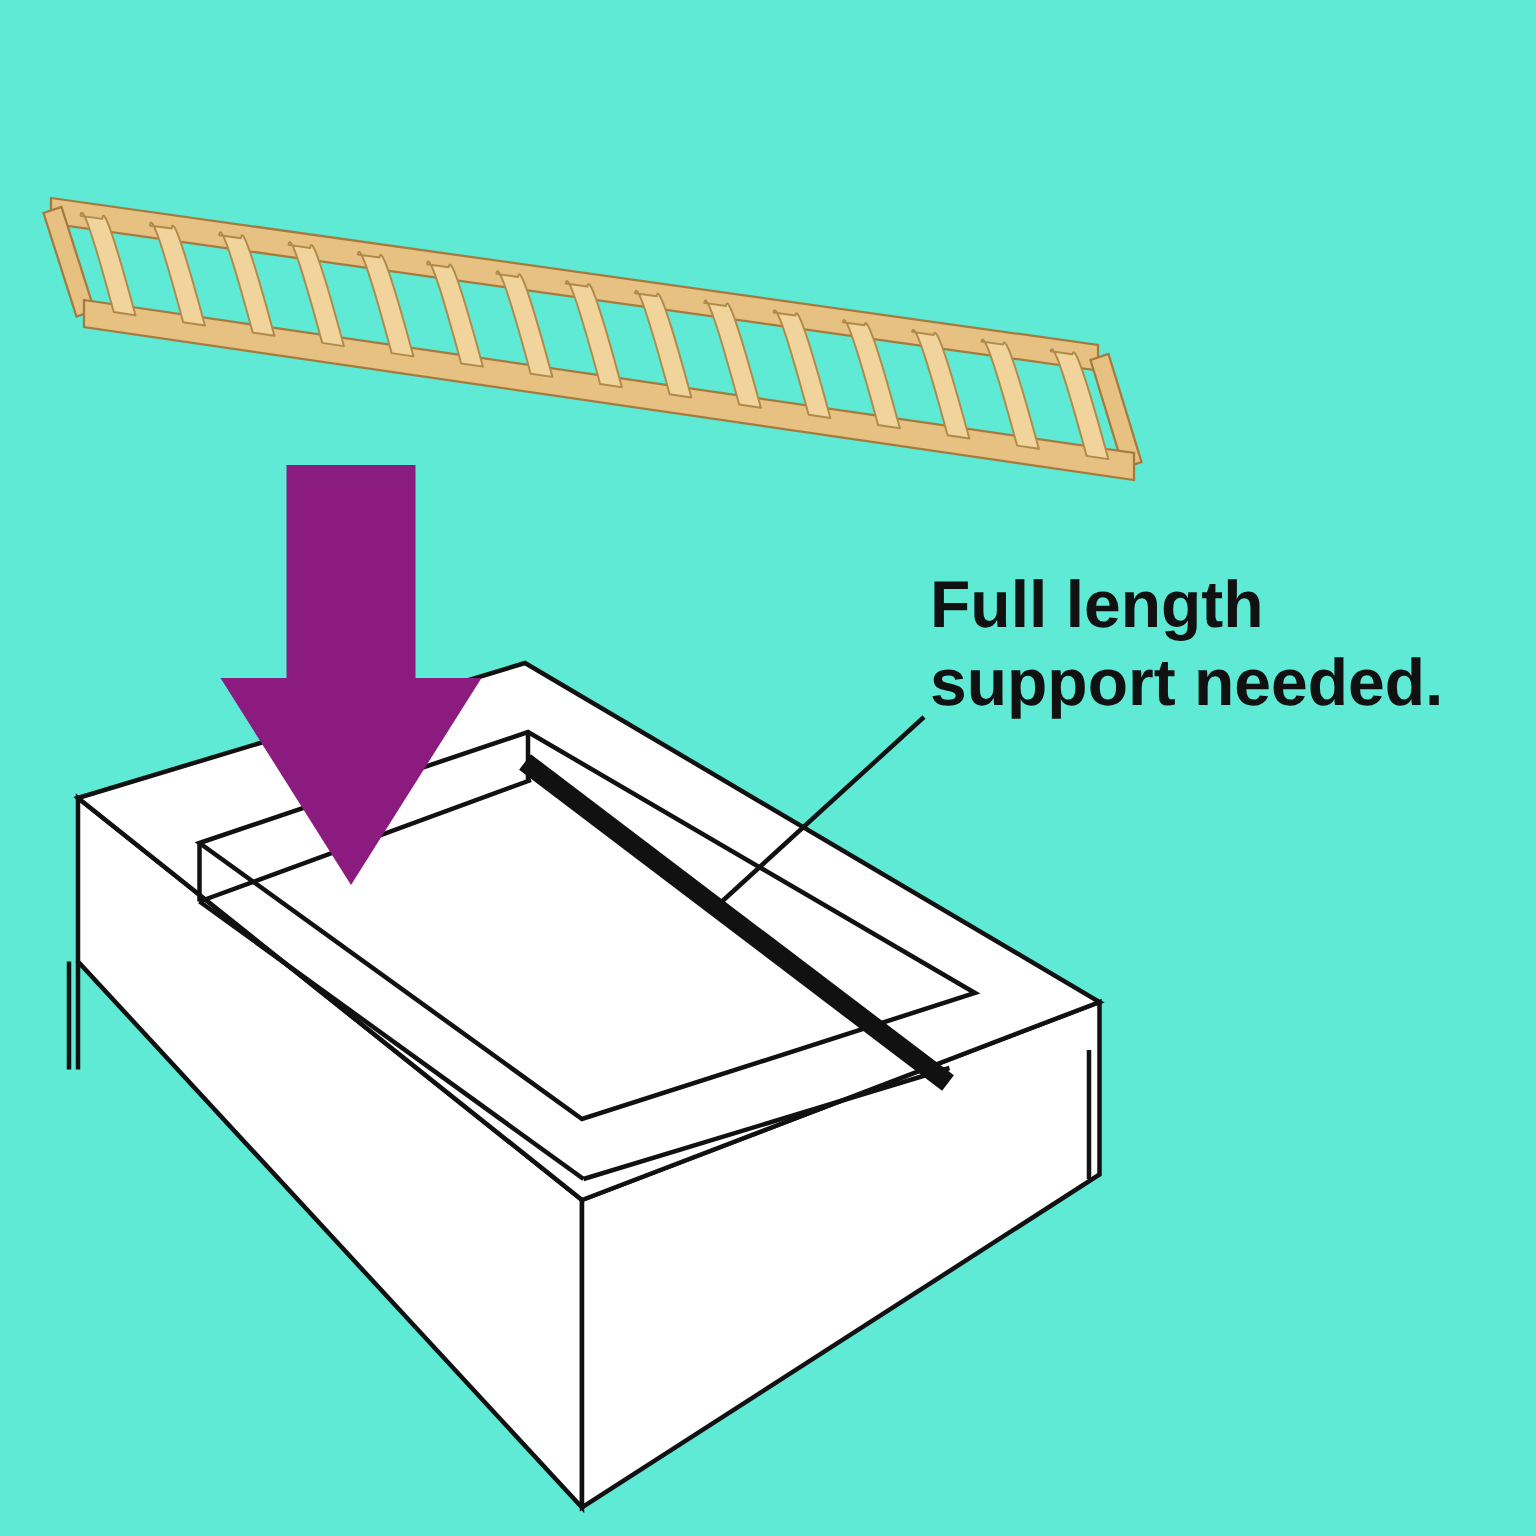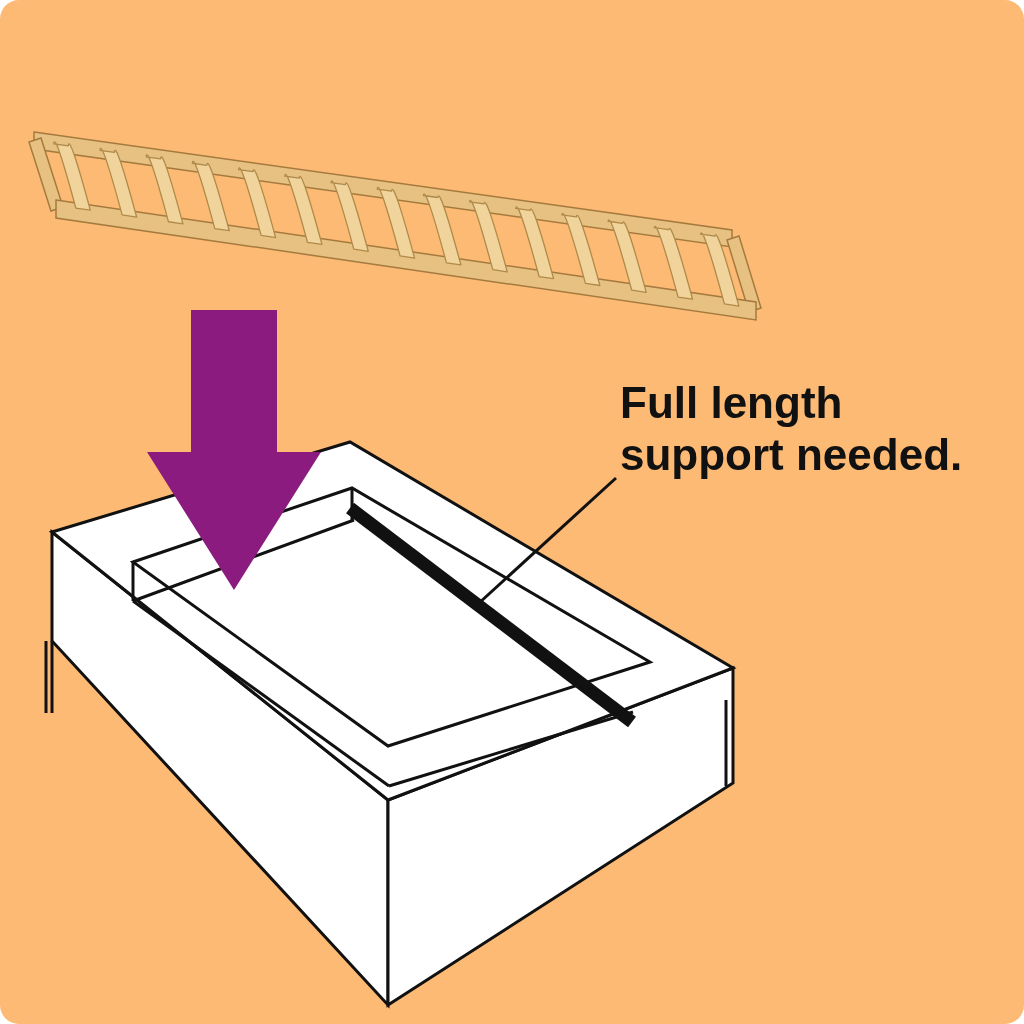--- a/index.html
+++ b/index.html
@@ -4,24 +4,23 @@
 <style>
   html, body {
     margin: 0;
     padding: 0;
     background: #ffffff;
   }
   .stage {
     position: relative;
     width: 1024px;
     height: 1024px;
-    background: #fdba74;
+    background: #5eead4;
     overflow: hidden;
     font-family: "Liberation Sans", sans-serif;
-    border-radius: 19px;
   }
   svg { display: block; }
   .frame-line {
     fill: none;
     stroke: #111111;
     stroke-width: 3;
     stroke-linecap: butt;
     stroke-linejoin: miter;
   }
   .frame-face {

